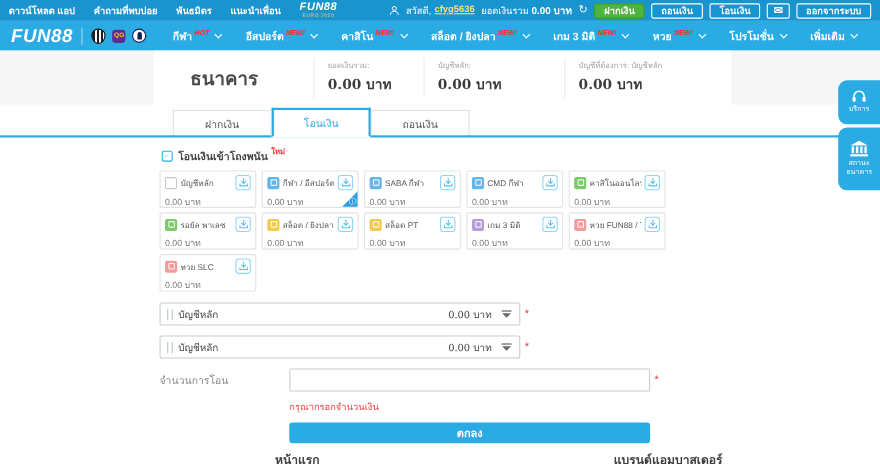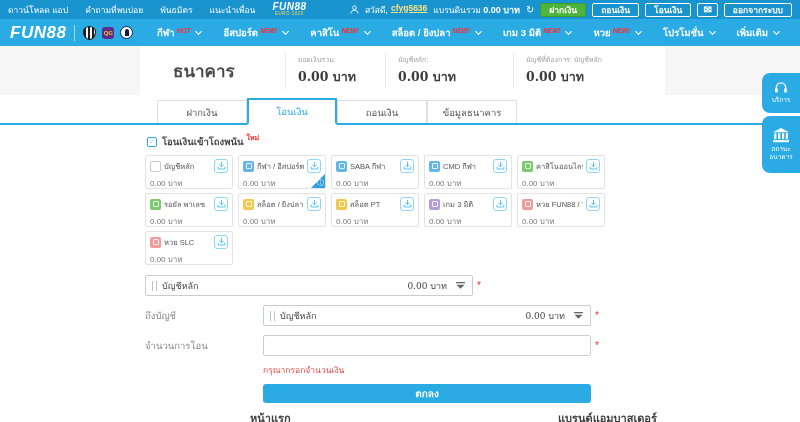--- a/index.html
+++ b/index.html
@@ -5,21 +5,21 @@
   * { box-sizing: border-box; margin: 0; padding: 0; }
   html,body { width:800px; height:422px; }
   body {
     position: relative; overflow: hidden; background:#fff;
     font-family:"Liberation Sans","DejaVu Sans",sans-serif;
     -webkit-font-smoothing: antialiased;
   }
   
   .topbar { height:19px; background:#1a94cf; display:flex; align-items:center; justify-content:space-between; padding:0 8px; }
   .tb-left { display:flex; align-items:center; gap:17px; }
-  .tb-link { font-size:8.5px; font-weight:normal; color:#ffffff; cursor:pointer; white-space:nowrap; }
+  .tb-link { font-size:8.5px; font-weight:bold; color:#ffffff; cursor:pointer; white-space:nowrap; }
   .tb-logo { display:flex; flex-direction:column; align-items:center; line-height:1; cursor:pointer; }
   .tb-logo-main { font-size:10px; font-weight:900; font-style:italic; color:#fff; letter-spacing:.5px; }
   .tb-logo-sub { font-size:4.5px; color:#ffd54f; letter-spacing:.5px; }
   .tb-right { display:flex; align-items:center; gap:6px; }
   .greet { font-size:8.5px; color:#fff; white-space:nowrap; display:flex; gap:3px; align-items:flex-start; }
   .greet .uname { color:#f9e27d; font-weight:bold;text-decoration:underline; }
   .tb-balance { font-size:8.5px; color:#fff; white-space:nowrap; }
   .tb-balance b { font-size:9px; }
   .refresh { color:#fff; font-size:10px; cursor:pointer; line-height:1; }
   .tbtn { height:14px; padding:0 8px; border-radius:2px; font-size:8.5px; font-weight:bold; color:#fff; cursor:pointer;
@@ -120,21 +120,21 @@
       <svg width="9" height="9" viewBox="0 0 10 10">
           <circle cx="5" cy="3" r="2" fill="none" stroke="#fff" stroke-width="1"></circle>
           <path d="M1 9.5c0-2.3 1.8-3.6 4-3.6s4 1.3 4 3.6" fill="none" stroke="#fff" stroke-width="1"></path>
         </svg>
     </span>
     <span class="greet">
       <span>สวัสดี,</span>
       <span class="uname">cfyg5636</span>
     </span>
     <span class="tb-balance">
-      <span>แบรนดินรวม</span>
+      <span>ยอดเงินรวม</span>
       <b>0.00 บาท</b>
     </span>
     <span class="refresh">↻</span>
     <button class="tbtn green">ฝากเงิน</button>
     <button class="tbtn">ถอนเงิน</button>
     <button class="tbtn">โอนเงิน</button>
     <button class="tbtn mail">
         <span>✉</span>
       </button>
     <button class="tbtn">ออกจากระบบ</button>
@@ -207,21 +207,20 @@
       <span class="bal-value">0.00 บาท</span>
     </div>
   </div>
 </div>
 
 <div class="tabs-wrap">
   <div class="tabs">
     <span class="tab">ฝากเงิน</span>
     <span class="tab active">โอนเงิน</span>
     <span class="tab">ถอนเงิน</span>
-    <span class="tab">ข้อมูลธนาคาร</span>
   </div>
   <div class="tabs-line"></div>
 </div>
 
 <div class="transfer-head">
   <span class="cbox">✓</span>
   <span class="cb-label">โอนเงินเข้าโถงพนัน</span>
   <span class="new-tag">ใหม่</span>
 </div>
 
@@ -393,21 +392,20 @@
       <span style="display:flex;">
           <svg width="11" height="7" viewBox="0 0 11 7">
             <rect x="1" y="0" width="9" height="1.3" fill="#666"></rect>
             <path d="M1.5 2.8 5.5 6.8 9.5 2.8z" fill="#666"></path>
           </svg>
         </span>
     </div>
     <span class="req">*</span>
   </div>
   <div class="form-row">
-    <span class="form-label">ถึงบัญชี</span>
     <div class="field">
       <span class="bars"></span>
       <span class="fval">บัญชีหลัก</span>
       <span class="famount">0.00 บาท</span>
       <span style="display:flex;">
           <svg width="11" height="7" viewBox="0 0 11 7">
             <rect x="1" y="0" width="9" height="1.3" fill="#666"></rect>
             <path d="M1.5 2.8 5.5 6.8 9.5 2.8z" fill="#666"></path>
           </svg>
         </span>

